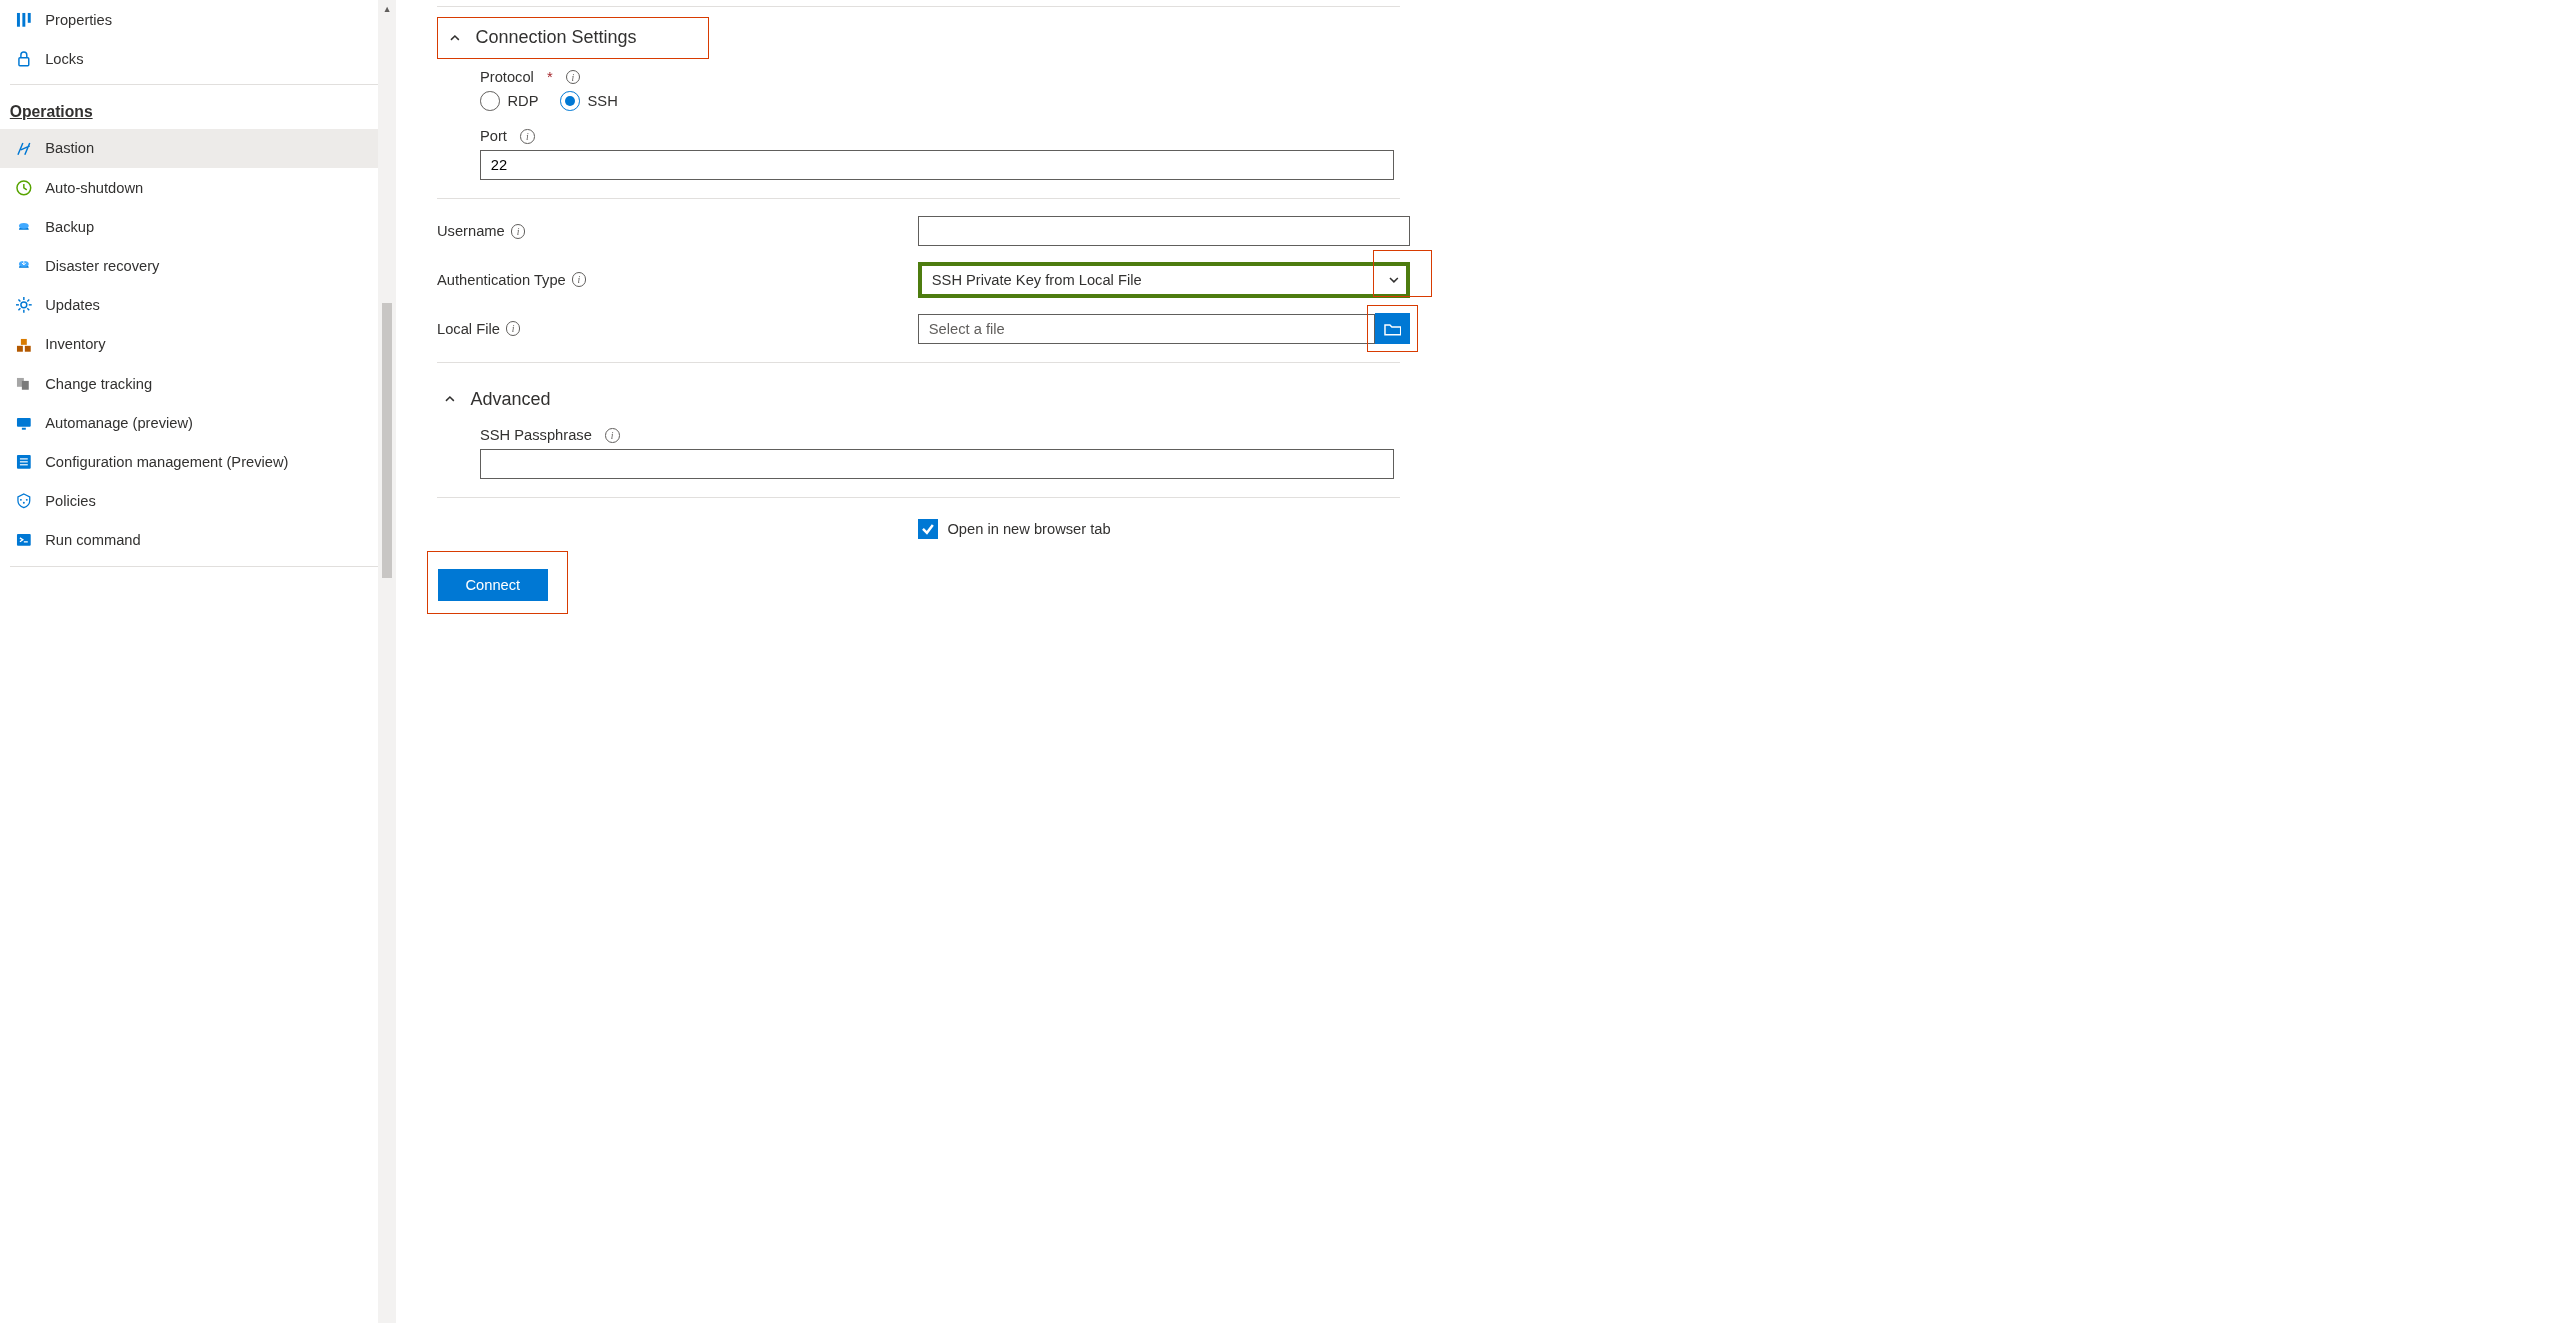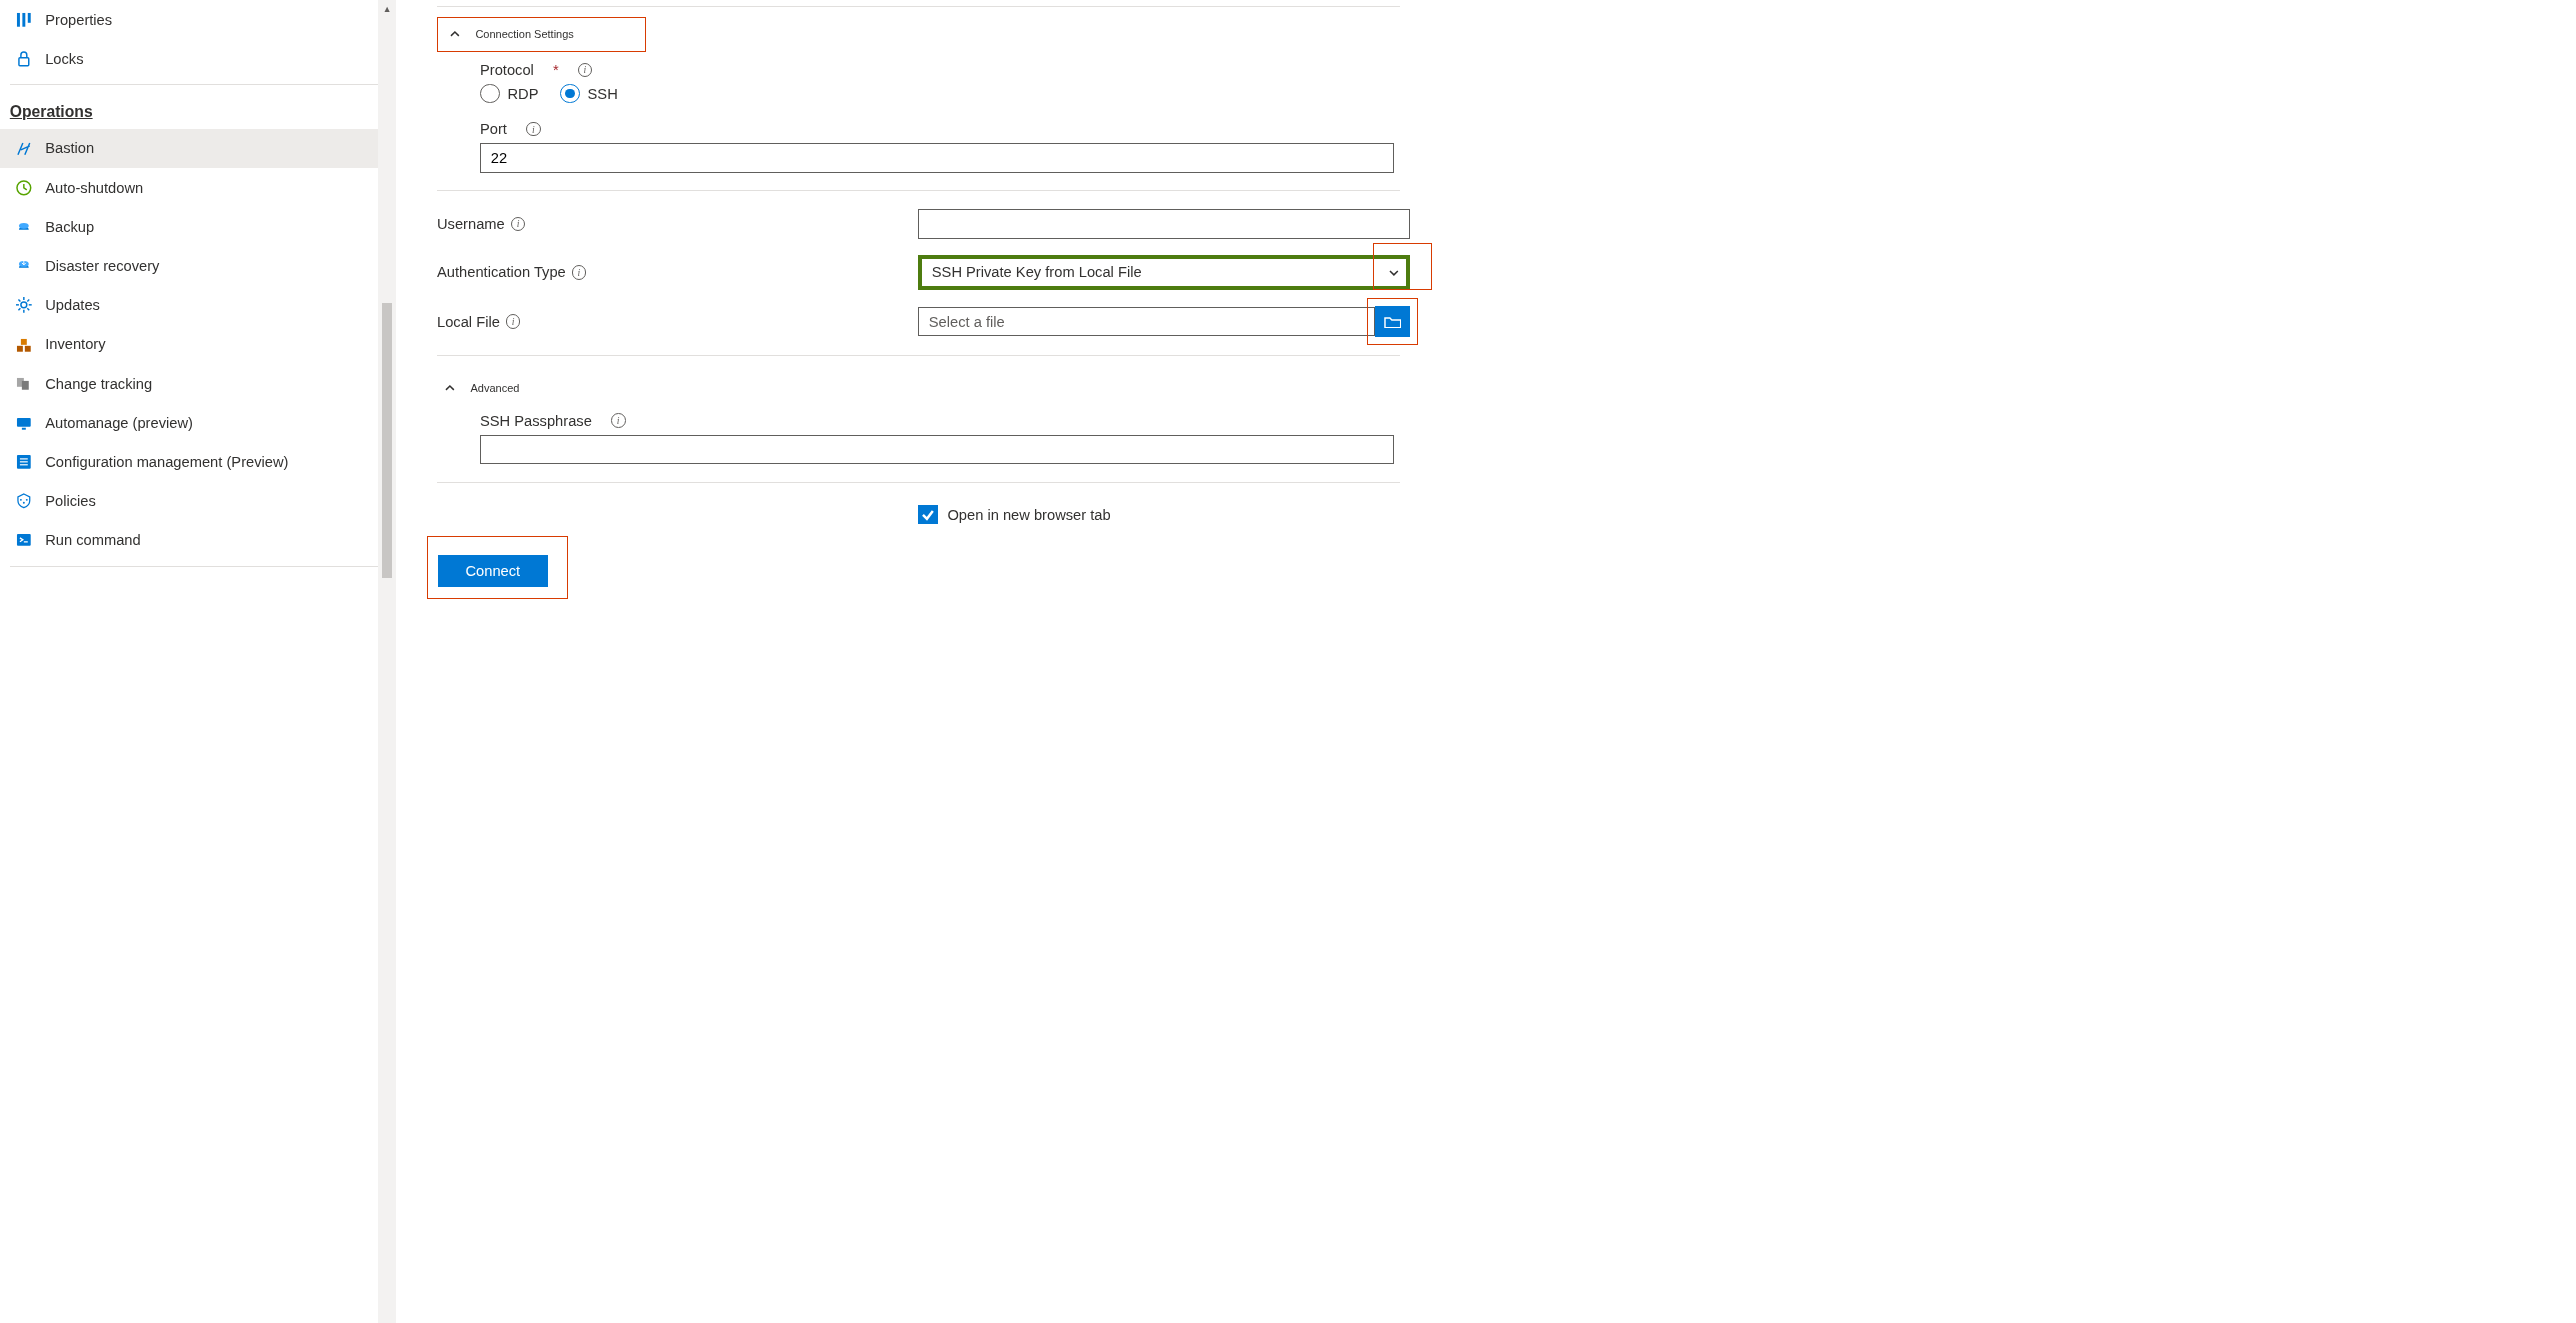--- a/index.html
+++ b/index.html
@@ -94,36 +94,36 @@
       margin-bottom: 9.8px;
       max-width: 963px;
     }
 
     .section-header {
       display: inline-flex;
       align-items: center;
       gap: 13.8px;
       padding: 7.9px 13.8px 7.9px 5.9px;
       cursor: pointer;
-      font-size: 11px;
+      font-size: 18px;
     }
     .chevron {
       width: 13.8px; height: 13.8px;
       display: inline-flex; align-items: center; justify-content: center;
     }
     .chevron svg { width: 11.8px; height: 11.8px; }
 
     .redbox { border: 1.5px solid #d83b01; }
 
     .field-group { margin: 9.8px 0 17.7px 43px; max-width: 914px; }
 
     .label-row {
       display: flex;
       align-items: center;
-      gap: 19px;
+      gap: 13px;
       font-size: 14.7px;
       margin-bottom: 5.9px;
     }
     .req { color: #a4262c; }
     .info-icon {
       width: 14.7px; height: 14.7px;
       border: 1px solid #605e5c;
       border-radius: 50%;
       display: inline-flex; align-items: center; justify-content: center;
       font-size: 9.8px;

